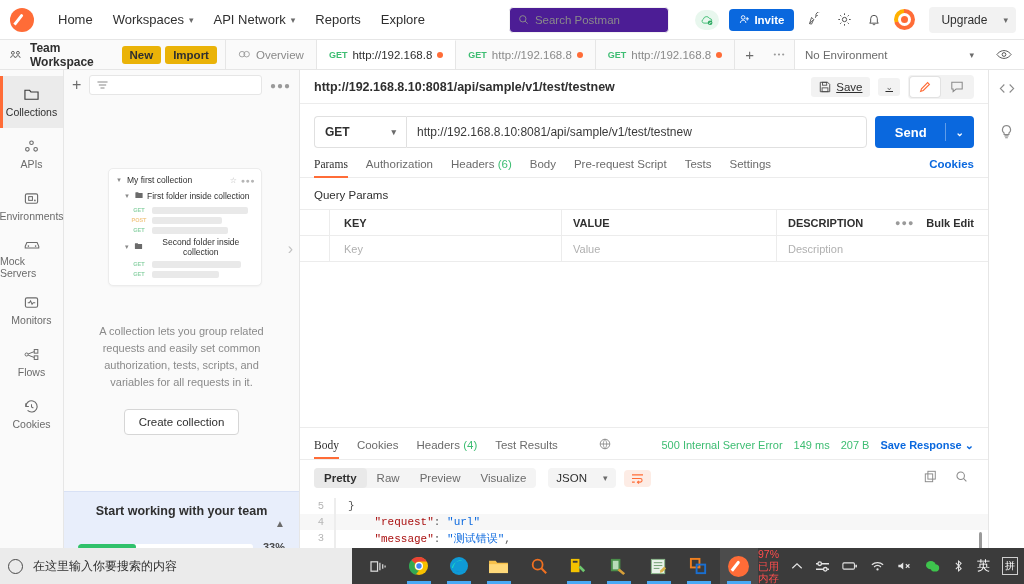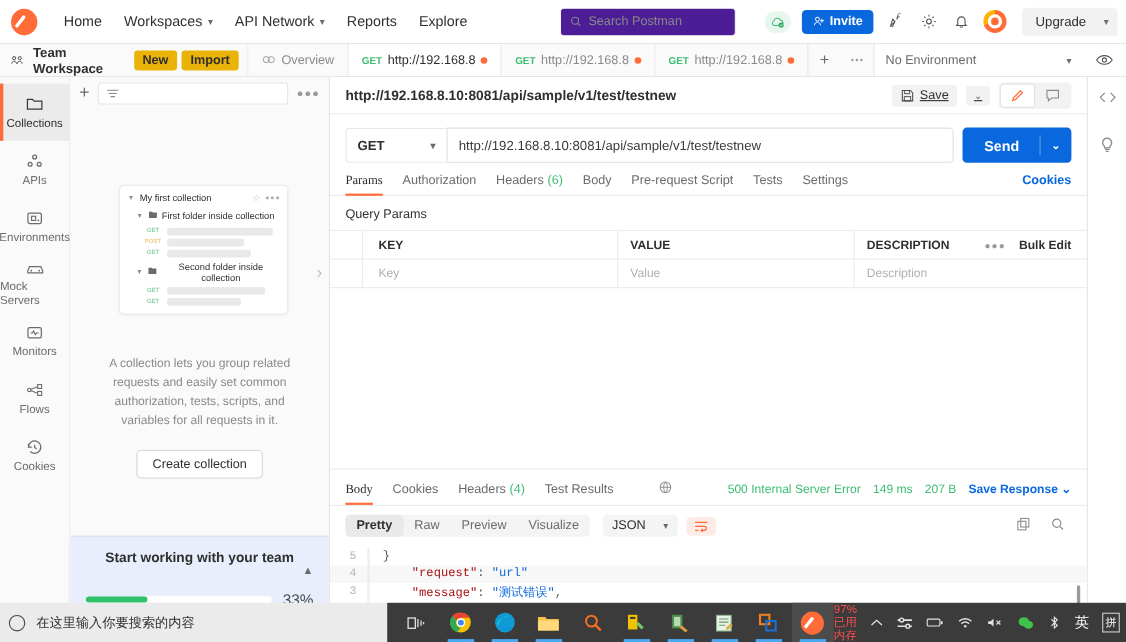--- a/index.html
+++ b/index.html
@@ -143,21 +143,21 @@
   .sb-onboard {
     margin-top:auto; background:#e8eefb; border-top:1px solid #d8e1f5;
     padding:12px 14px 8px 14px;
   }
   .sb-onboard-head { display:flex; align-items:center;flex-direction:column; }
   .sb-onboard-head h4 { font-size:12.5px; font-weight:bold; color:#2f2f2f; }
   .sb-onboard-head span { margin-left:auto; color:#6b6b6b; font-size:10px; }
   .progress-row { display:flex; align-items:center; gap:10px; margin-top:12px; }
   .progress { flex:1; height:6px; border-radius:3px; background:#fff; overflow:hidden; }
   .progress > i { display:block; height:100%; background:#30c16b; border-radius:3px; }
-  .progress-pct { font-size:14px; color:#4a4a4a; font-weight:normal; }
+  .progress-pct { font-size:11px; color:#4a4a4a; font-weight:bold; }
   .next-line { margin-top:11px; font-size:11px; color:#5a5a5a; }
 
   
   .main { flex:1; display:flex; flex-direction:column; background:#fff; min-width:0; }
   .req-title-row {
     height:34px; display:flex; align-items:center; padding:0 14px;
     border-bottom:1px solid #ececec; gap:8px;
   }
   .req-title { font-size:12.5px; font-weight:bold; color:#2f2f2f; }
   .rt-right { margin-left:auto; display:flex; align-items:center; gap:8px;text-decoration:underline; }

